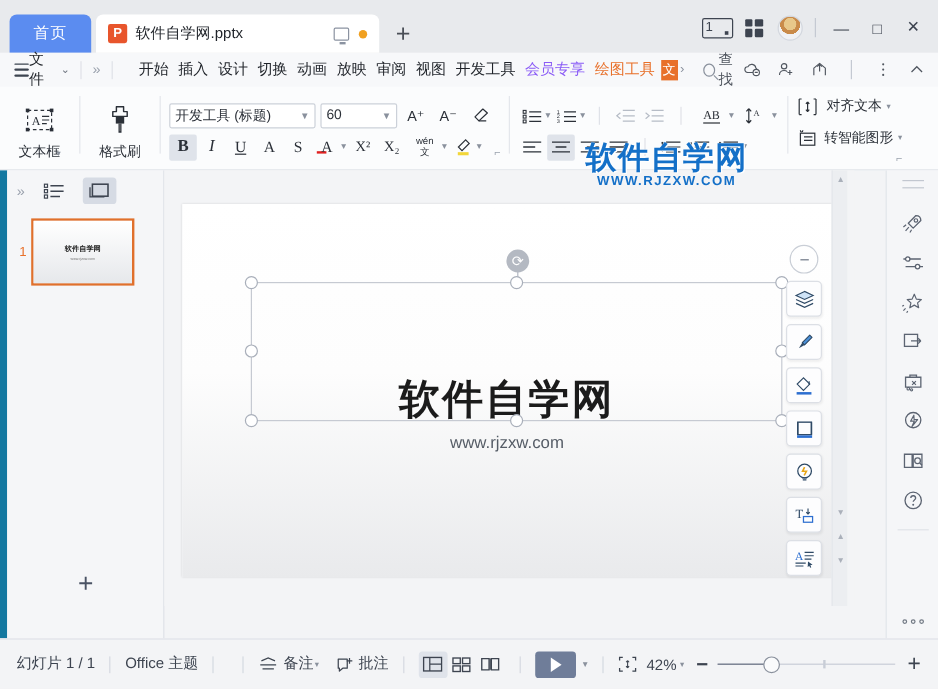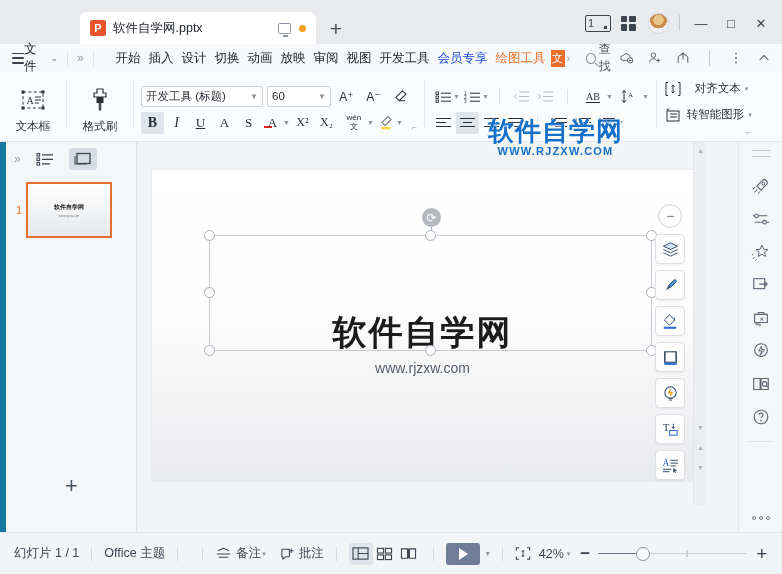--- a/index.html
+++ b/index.html
@@ -66,21 +66,21 @@
     background:#f7f8fa; display:flex; align-items:center;
   }
   .hamburger{ margin-left:12px;width:14px;height:11px;display:flex;flex-direction:column;justify-content:space-between; }
   .hamburger i{ height:1.6px;background:#3d4450;display:block;border-radius:1px; }
   .file-label{ font-size:12.5px;color:#1f2329; }
   .chev{ margin-left:5px;font-size:9px;color:#707681; }
   .sep{ width:1px;height:15px;background:#dfe2e8;margin:0 9px; }
   .dblchev{ font-size:12px;color:#9aa1ad; }
   .menu-items{ display:flex;align-items:center;gap:0px;margin-left:9px; }
   .mi{ font-size:12.5px;color:#1f2329;padding:3px 4px; white-space:nowrap;}
-  .mi.vip{ color:#1d4ed8; }
+  .mi.vip{ color:#8b5cf6; }
   .mi.active{ color:#e8702a; }
   .badge-wen{
     background:#e8702a;color:#fff;font-size:11px;width:14px;height:17px;
     display:inline-flex;align-items:center;justify-content:center;margin-left:1px;overflow:hidden;
   }
   .mini-arrow{ font-size:11px;color:#8a919d;margin-left:2px; }
   .search-box{ display:flex;align-items:center;margin-left:16px;gap:3px; }
   .search-ic{ width:11px;height:11px;border:1.4px solid #8a919d;border-radius:50%;position:relative;display:block; }
   .search-ic:after{content:"";position:absolute;right:-4px;bottom:-3px;width:5px;height:1.4px;background:#8a919d;transform:rotate(45deg);}
   .search-lbl{ font-size:12px;color:#50565f; }
@@ -230,20 +230,23 @@
   .zs-knob{ position:absolute;left:38px;width:14px;height:14px;border-radius:50%;background:#fafbfc;border:1.4px solid #8a919d; }
   .zminus{ font-size:17px;color:#3d4450;line-height:1;font-weight:bold; }
   .zplus{ font-size:19px;color:#3d4450;line-height:1; }
 </style>
 </head>
 <body>
 
 <div id="app">
 
   <div class="titlebar">
+    <div class="tab-home">
+      <span>首页</span>
+    </div>
 
     <div class="tab-doc">
       <span class="pptx-icon">P</span>
       <span class="tab-doc-label">软件自学网.pptx</span>
       <span class="tab-mini-icons">
         <span class="monitor-ic"></span>
         <span class="dot-amber"></span>
       </span>
     </div>
 
@@ -544,21 +547,21 @@
     <div class="rdiv"></div>
 
     <div class="rgroup">
       <div class="fontrow">
         <div class="btnrow">
           <svg width="18" height="16" viewBox="0 0 18 16">
             <path d="M2 1.5h2M2 14.5h2M14 1.5h2M14 14.5h2" stroke="#2b3038" stroke-width="1"></path>
             <path d="M2 1.5v13M16 1.5v13" stroke="#2b3038" stroke-width="1"></path>
             <path d="M9 4v8M9 4 7.6 5.6M9 4l1.4 1.6M9 12l-1.4-1.6M9 12l1.4-1.6" fill="none" stroke="#2b3038" stroke-width="1"></path>
           </svg>
-          <span style="font-size:11.5px;color:#2b3038;margin-left:12px">对齐文本</span>
+          <span style="font-size:11.5px;color:#2b3038;margin-left:6px">对齐文本</span>
           <span class="tiny-cv" style="margin-left:3px">▾</span>
         </div>
         <div class="btnrow" style="margin-top:6px">
           <svg width="18" height="16" viewBox="0 0 18 16">
             <path d="M3 1.5c0 2 2 2 2 0" fill="none" stroke="#2b3038" stroke-width="1"></path>
             <rect x="3" y="4" width="12" height="10" fill="none" stroke="#2b3038" stroke-width="1"></rect>
             <path d="M6 7h7M6 10h7" stroke="#2b3038" stroke-width="1"></path>
           </svg>
           <span style="font-size:11.5px;color:#2b3038;margin-left:4px">转智能图形</span>
           <span class="tiny-cv" style="margin-left:3px">▾</span>

